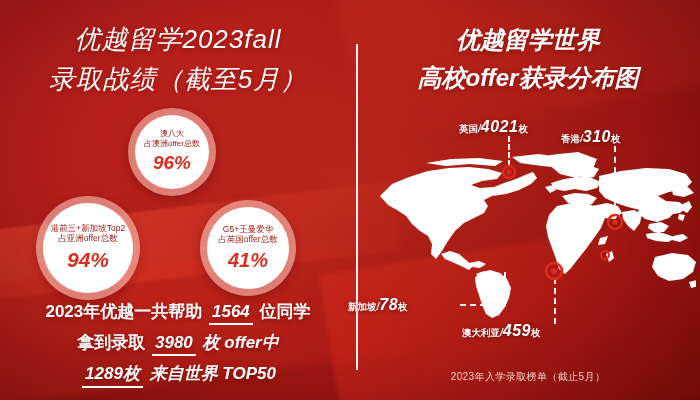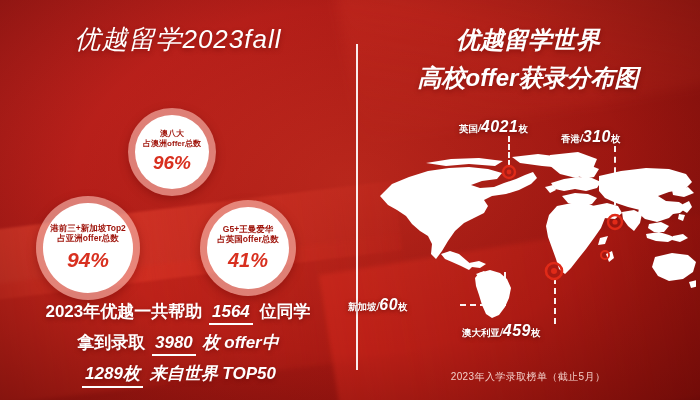--- a/index.html
+++ b/index.html
@@ -62,21 +62,21 @@
   .badge .ring{
     position:absolute;inset:0;border-radius:50%;
     background:rgba(255,205,195,.55);
     box-shadow:0 3px 10px rgba(90,0,0,.35);
   }
   .badge .inner{
     position:absolute;border-radius:50%;background:#ffffff;
     left:7px;right:7px;top:7px;bottom:7px;
   }
   .badge .txt{position:relative;z-index:3;line-height:1.18;}
-  .badge .cap{color:#9e1209;font-weight:bold;display:block;}
+  .badge .cap{color:#9e1209;font-weight:normal;display:block;}
   .badge .pct{color:#d8301f;font-weight:bold;font-style:italic;display:block;}
 
   #badge-au{left:128px;top:108px;width:88px;height:88px;}
   #badge-au .cap{font-size:8px;}
   #badge-au .pct{font-size:19px;margin-top:4px;}
 
   #badge-asia{left:36px;top:196px;width:104px;height:104px;}
   #badge-asia .cap{font-size:8.5px;}
   #badge-asia .pct{font-size:21px;margin-top:5px;}
 
@@ -146,20 +146,21 @@
   <div class="band band-b"></div>
   <div class="band band-c"></div>
   <div class="band band-d"></div>
   <div class="vignette"></div>
 
   <div class="divider"></div>
 
   <div class="left">
 
     <div class="title title-1">优越留学2023fall</div>
+    <div class="title title-2">录取战绩（截至5月）</div>
 
     <div class="badge" id="badge-au">
       <div class="ring"></div>
       <div class="inner"></div>
       <div class="txt">
         <span class="cap">澳八大</span>
         <span class="cap">占澳洲offer总数</span>
         <span class="pct">96%</span>
       </div>
     </div>
@@ -299,21 +300,21 @@
 
     <div class="maplabel" id="lbl-uk">
       <span class="cn">英国</span><span class="sep">/</span><span class="qty">4021</span><span class="unit">枚</span>
     </div>
 
     <div class="maplabel" id="lbl-hk">
       <span class="cn">香港</span><span class="sep">/</span><span class="qty">310</span><span class="unit">枚</span>
     </div>
 
     <div class="maplabel" id="lbl-sg">
-      <span class="cn">新加坡</span><span class="sep">/</span><span class="qty">60</span><span class="unit">枚</span>
+      <span class="cn">新加坡</span><span class="sep">/</span><span class="qty">78</span><span class="unit">枚</span>
     </div>
 
     <div class="maplabel" id="lbl-au">
       <span class="cn">澳大利亚</span><span class="sep">/</span><span class="qty">459</span><span class="unit">枚</span>
     </div>
 
     <div class="caption">2023年入学录取榜单（截止5月）</div>
 
   </div>
 </div>

